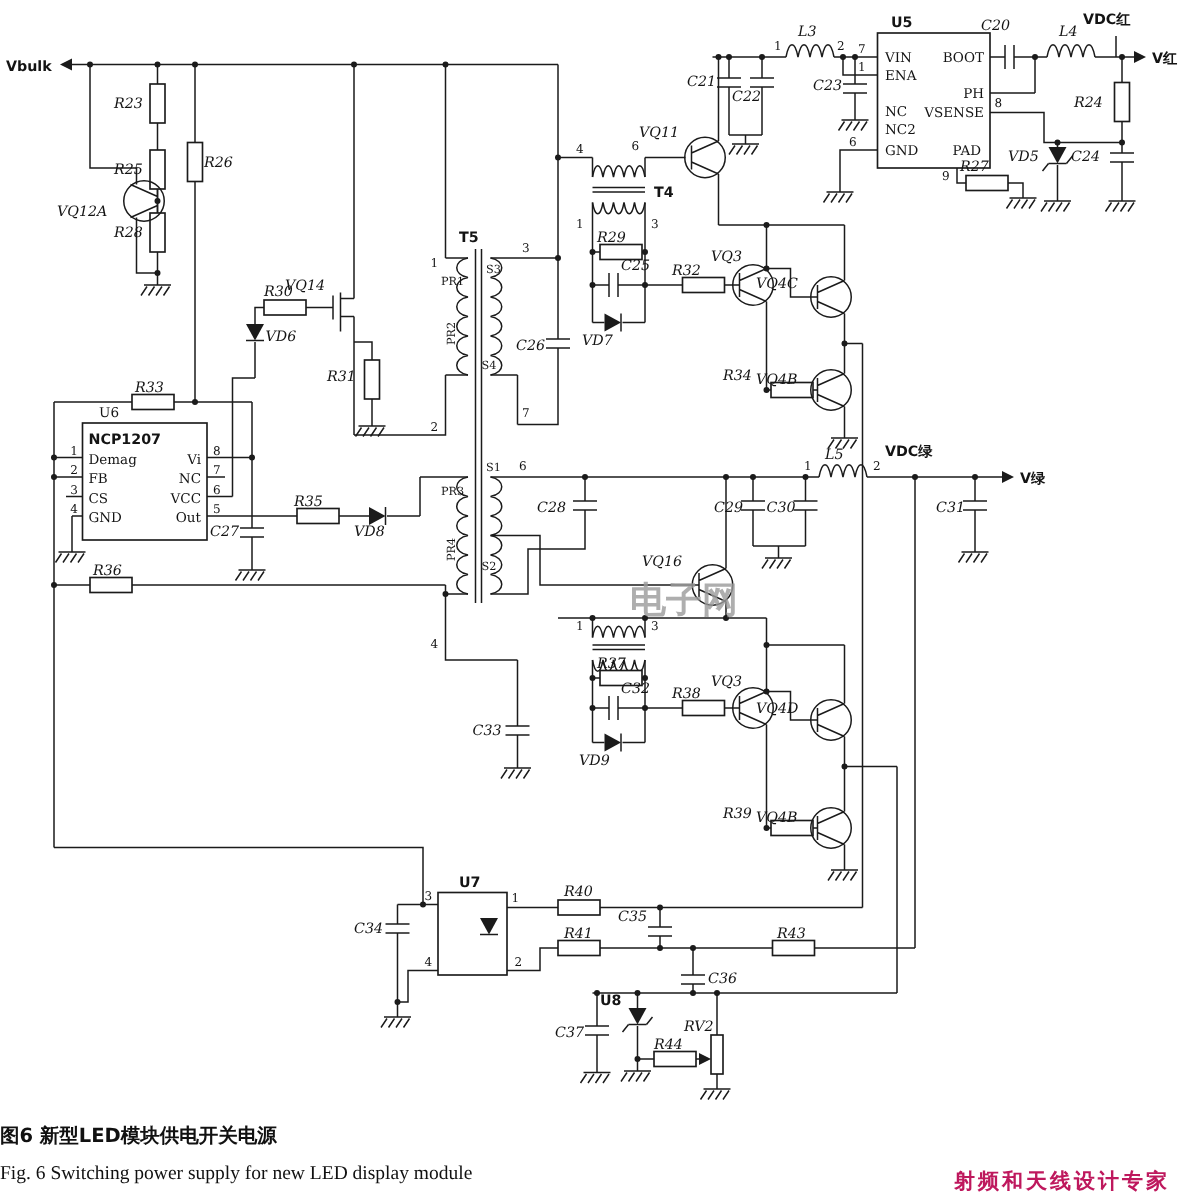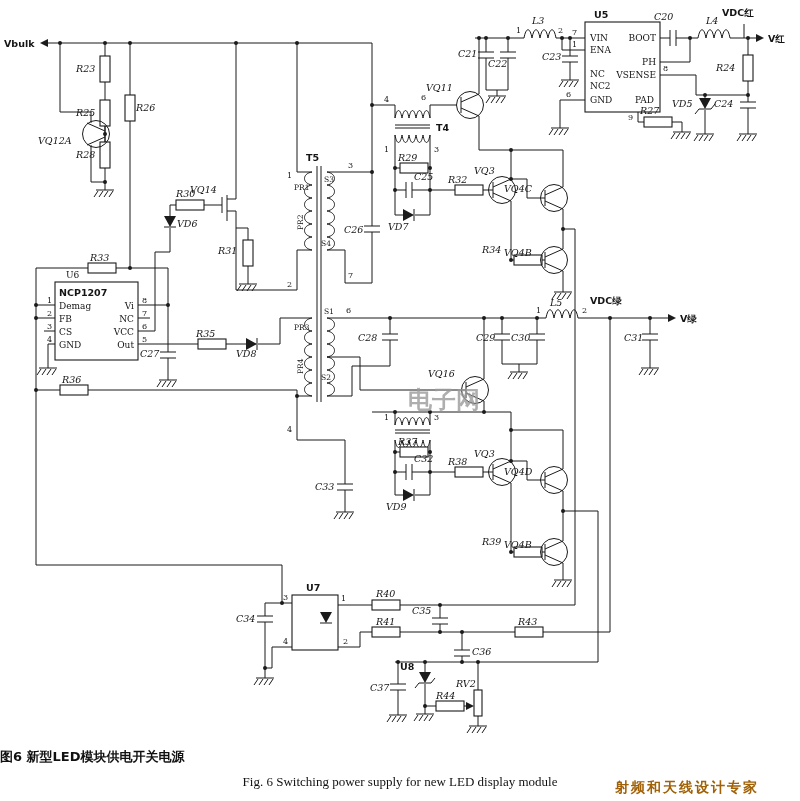--- a/index.html
+++ b/index.html
@@ -12,29 +12,29 @@
   svg text{fill:#141414;stroke:none;}
   .lbl{font:italic 9.5px "DejaVu Serif",serif;}
   .net{font:bold 9.5px "DejaVu Sans",sans-serif;}
   .pin{font:8px "DejaVu Serif",serif;}
   .ic{font:9px "DejaVu Serif",serif;}
   .icb{font:bold 9.5px "DejaVu Sans",sans-serif;}
   .wlbl{font:7.5px "DejaVu Serif",serif;}
   .end{text-anchor:end;}
   .wm-site{position:absolute;left:332px;top:376px;font:bold 34px "DejaVu Serif",serif;
            color:#c63434;opacity:.8;letter-spacing:2px;pointer-events:none;}
-  .wm-site2{position:absolute;left:408px;top:384px;font:bold 24px "DejaVu Sans",sans-serif;
+  .wm-site2{position:absolute;left:420px;top:384px;font:bold 24px "DejaVu Sans",sans-serif;
            color:#9b9b9b;opacity:.8;pointer-events:none;}
   .wm-brand{position:absolute;left:648px;top:742px;font:bold 28px "DejaVu Sans",sans-serif;
            color:#d2201c;text-shadow:2px 2px 0 #b9b9b9;letter-spacing:1px;}
-  .wm-brand-sub{position:absolute;left:615px;top:779px;font:bold 14px "DejaVu Sans",sans-serif;
-           color:#a16207;letter-spacing:2px;}
+  .wm-brand-sub{position:absolute;left:636px;top:779px;font:bold 14px "DejaVu Sans",sans-serif;
+           color:#be185d;letter-spacing:2px;}
   .cap-cn{position:absolute;left:0;top:748px;width:100%;text-align:left;
           font:bold 13px "DejaVu Sans",sans-serif;color:#111;}
-  .cap-en{position:absolute;left:0;top:774px;width:100%;text-align:center;
+  .cap-en{position:absolute;left:0;top:774px;width:100%;text-align:left;
           font:13px "Liberation Serif",serif;color:#111;}
 </style>
 </head>
 <body>
 
 <div class="stage">
 
 <svg width="800" height="801" viewBox="0 0 800 801">
   <defs>
     <g id="rv">

